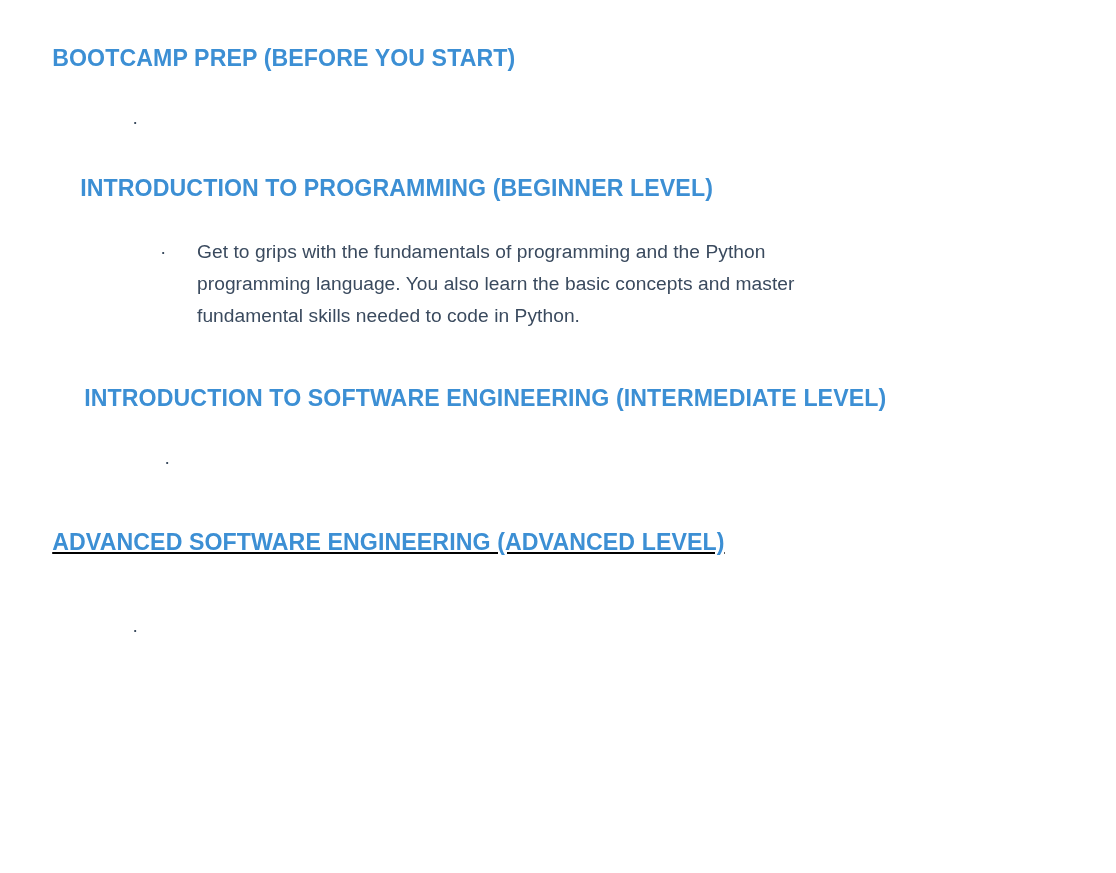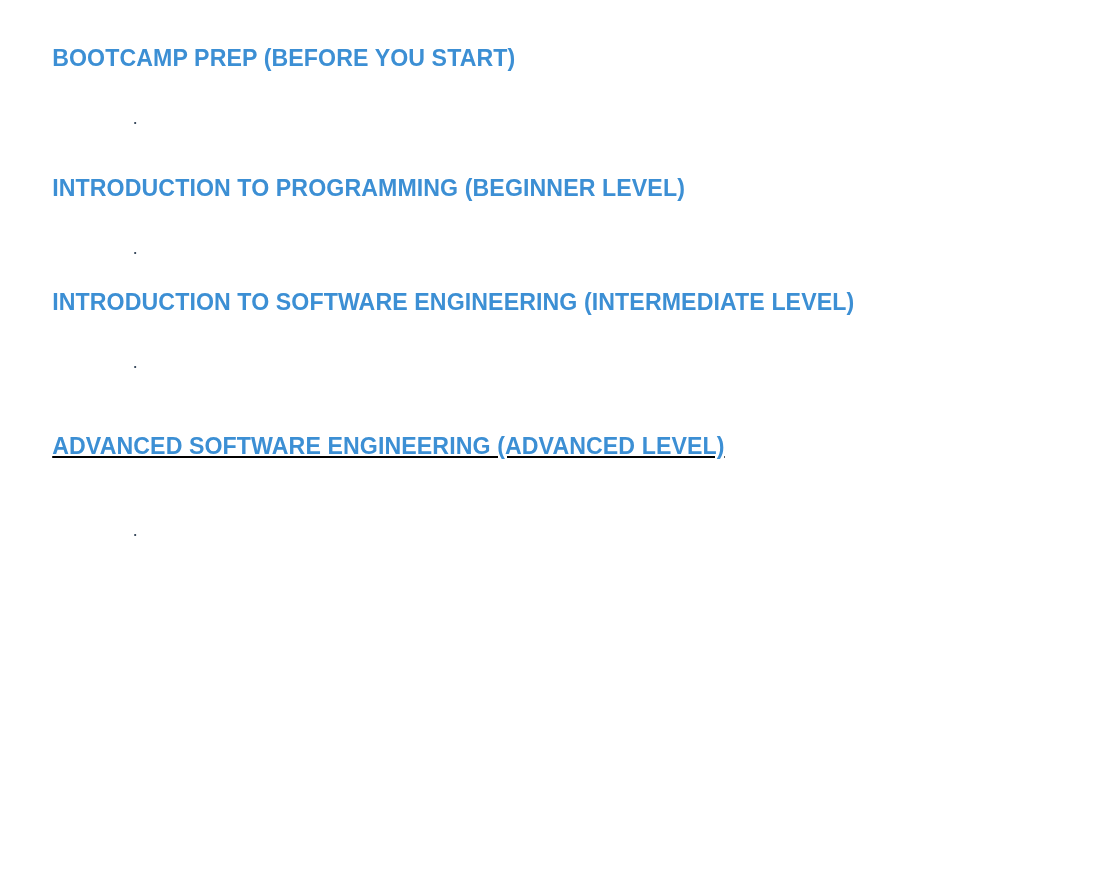--- a/index.html
+++ b/index.html
@@ -81,24 +81,24 @@
 
   .bullet-text {
     display: block;
     max-width: 890px;
   }
 
   
   .sec-0 { padding-top: 45px; }
   .sec-0 .bullet-list { margin-top: 34px; }
 
-  .sec-1 { padding-top: 69px; }
+  .sec-1 { padding-top: 69px; margin-left: 28px; }
   .sec-1 .bullet-list { margin-top: 34px; }
 
-  .sec-2 { padding-top: 53px; }
+  .sec-2 { padding-top: 53px; margin-left: 32px; }
   .sec-2 .bullet-list { margin-top: 34px; }
 
   .sec-3 { padding-top: 83px; text-decoration: underline; }
   .sec-3 .bullet-list { margin-top: 58px; }
 </style>
 </head>
 <body>
 
 <div class="page">
   <article class="curriculum">
@@ -110,20 +110,21 @@
           <span class="marker">·</span>
         </li>
       </ul>
     </section>
 
     <section class="section sec-1">
       <h2 class="section-heading">INTRODUCTION TO PROGRAMMING (BEGINNER LEVEL)</h2>
       <ul class="bullet-list">
         <li class="bullet-item">
           <span class="marker">·</span>
+          <span class="bullet-text">Get to grips with the fundamentals of programming and the Python programming language. You also learn the basic concepts and master fundamental skills needed to code in Python.</span>
         </li>
       </ul>
     </section>
 
     <section class="section sec-2">
       <h2 class="section-heading">INTRODUCTION TO SOFTWARE ENGINEERING (INTERMEDIATE LEVEL)</h2>
       <ul class="bullet-list">
         <li class="bullet-item">
           <span class="marker">·</span>
         </li>

